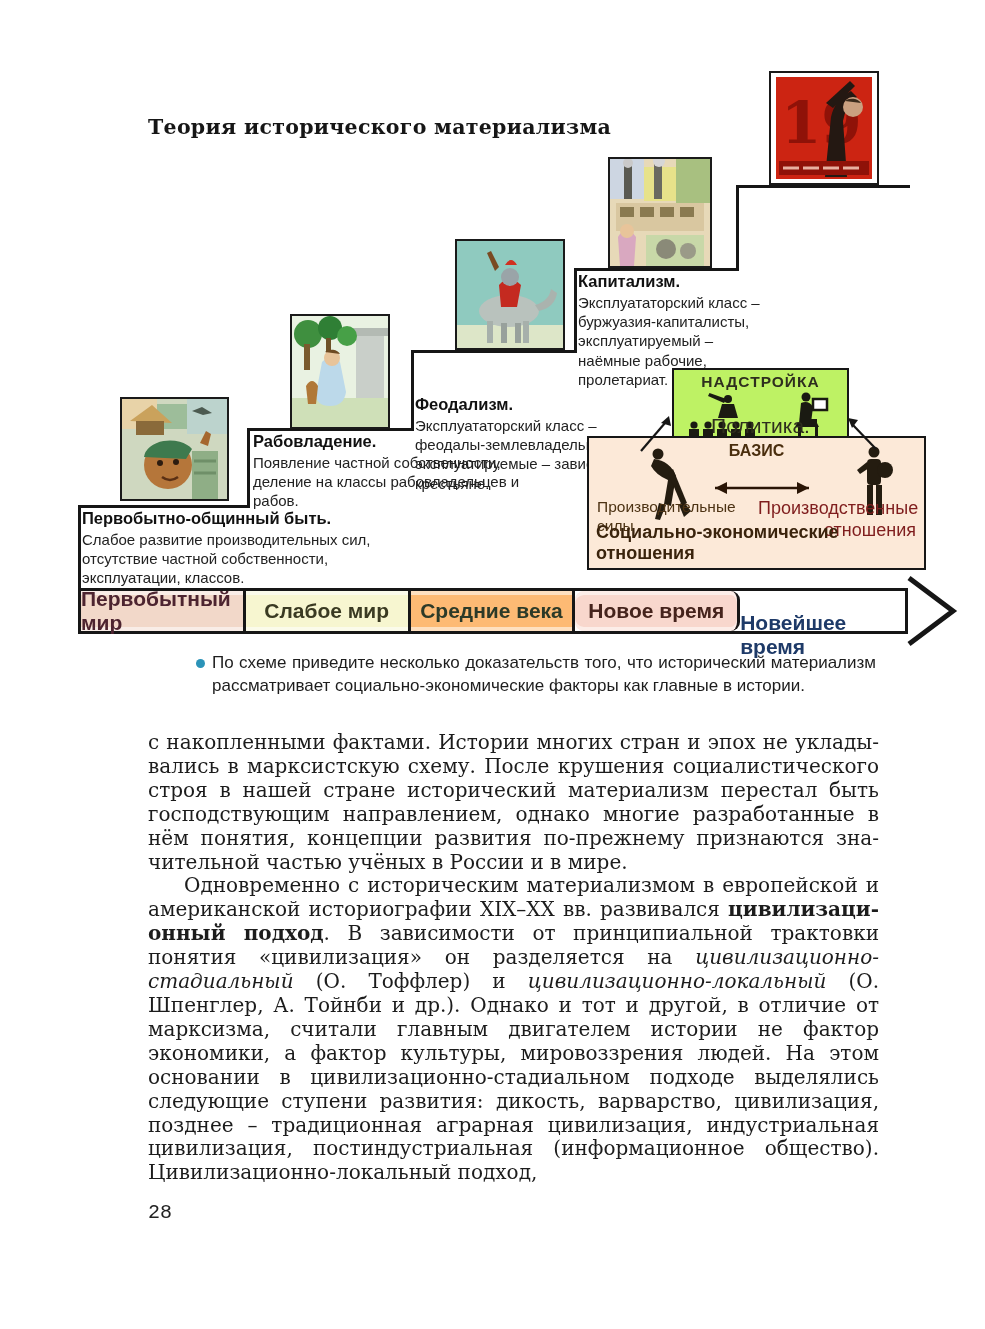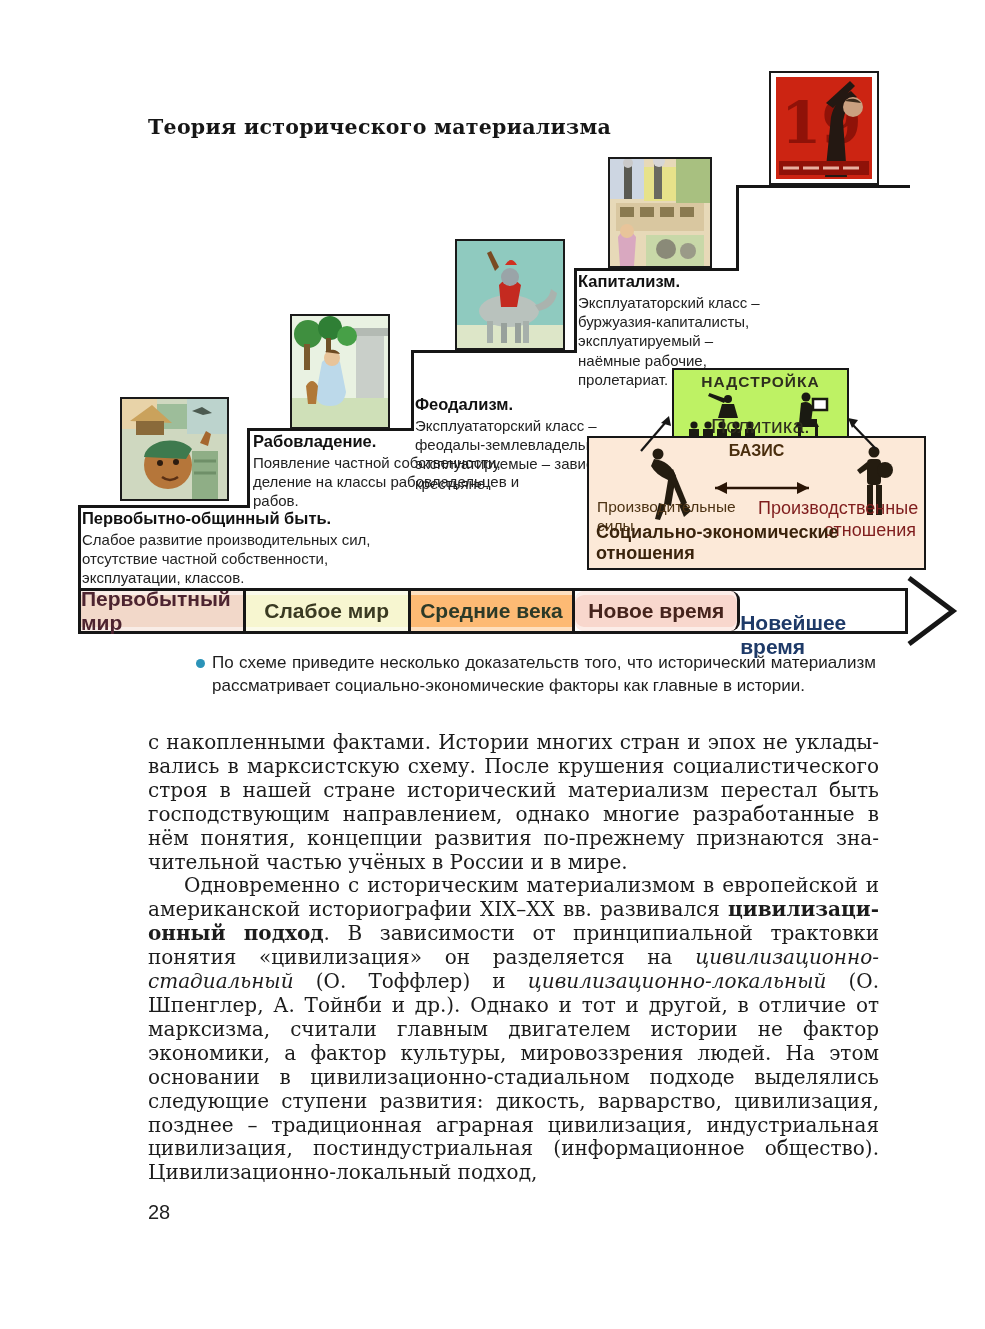--- a/index.html
+++ b/index.html
@@ -7,21 +7,21 @@
         font-family:"Liberation Sans","DejaVu Sans",sans-serif;color:#1b1b1b;}
   .abs{position:absolute;}
 
   
   #page-title{left:148px;top:115px;font-family:"DejaVu Serif","Liberation Serif",serif;
               font-weight:bold;font-size:20.5px;letter-spacing:.3px;color:#161616;}
   #body-text{left:148px;top:731px;width:731px;font-family:"DejaVu Serif","Liberation Serif",serif;
              font-size:20px;line-height:23.9px;text-align:justify;color:#1c1c1c;hyphens:manual;}
   #body-text p{margin:0;}
   #para2{text-indent:36px;}
-  #page-number{left:148px;top:1201px;font-family:Liberation Sans, sans-serif;
+  #page-number{left:148px;top:1201px;font-family:Liberation Mono, monospace;
                font-size:20px;color:#222;}
 
   
   #q-bullet{left:196px;top:659px;width:9px;height:9px;border-radius:50%;}
   #q-text{left:212px;top:651px;width:664px;font-size:17px;line-height:23.4px;text-align:justify;color:#1d1d1d;}
 
   
   .ln{position:absolute;background:#161616;}
   #v0{left:78px;top:505px;width:3px;height:85px;} #h1{left:78px;top:505px;width:172px;height:3px;}
   #v1{left:247px;top:428px;width:3px;height:80px;} #h2{left:247px;top:428px;width:167px;height:3px;}

